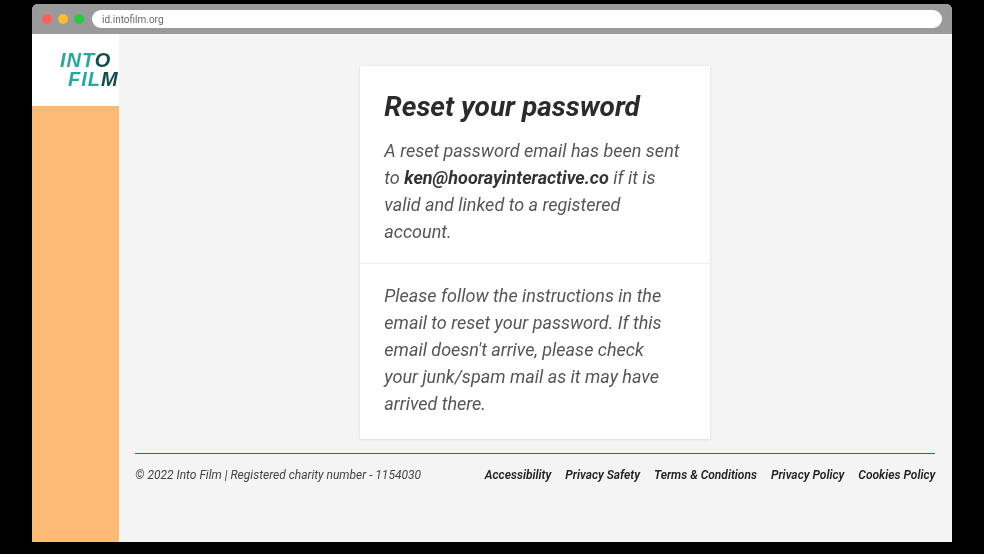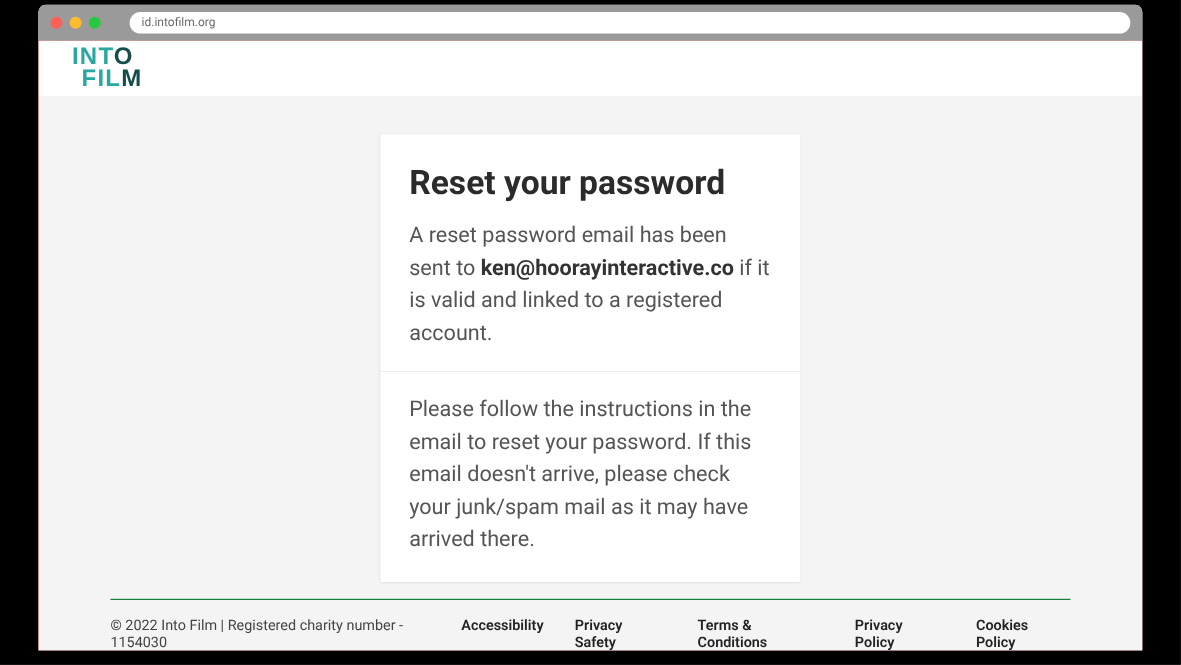--- a/index.html
+++ b/index.html
@@ -28,44 +28,45 @@
     display: flex;
     flex-direction: column;
     overflow: hidden;
   }
   .chrome {
     height: 30px;
     background: #9a9a9a;
     display: flex;
     align-items: center;
     padding: 0 10px;
-    gap: 20px;
+    gap: 4px;
   }
   .dots { display: flex; gap: 6px; margin-right: 4px; }
   .dot { width: 10px; height: 10px; border-radius: 50%; }
   .dot.red { background: #ff5f57; }
   .dot.yellow { background: #ffbd2e; }
   .dot.green { background: #28c940; }
   .url-bar {
     flex: 1;
     height: 18px;
     background: #fff;
     border-radius: 10px;
     display: flex;
     align-items: center;
     padding: 0 10px;
     font-size: 10px;
     color: #6b6b6b;
   }
   .page {
     flex: 1;
-    background: #ef4444;
+    background: #fdba74;
     display: flex;
-    flex-direction: column;
+    flex-direction: row;
     overflow: hidden;
+    font-style: italic;
   }
   .header {
     height: 72px;
     background: #fff;
     display: flex;
     align-items: center;
     padding-left: 28px;
     border-bottom: 0;
   }
   .logo {
@@ -123,21 +124,21 @@
     border-top: 1px solid #15803d;
     margin-top: 14px;
     padding: 14px 0 0 0;
     display: flex;
     justify-content: space-between;
     align-items: flex-start;
     font-size: 12px;
     color: #333;
   }
   .footer-left { color: #444; }
-  .footer-right { display: flex; gap: 26px; }
+  .footer-right { display: flex; gap: 14px; }
   .footer-right a {
     color: #222;
     font-weight: 600;
     text-decoration: none;
     cursor: pointer;
   }
 </style>
 </head>
 <body>
 

